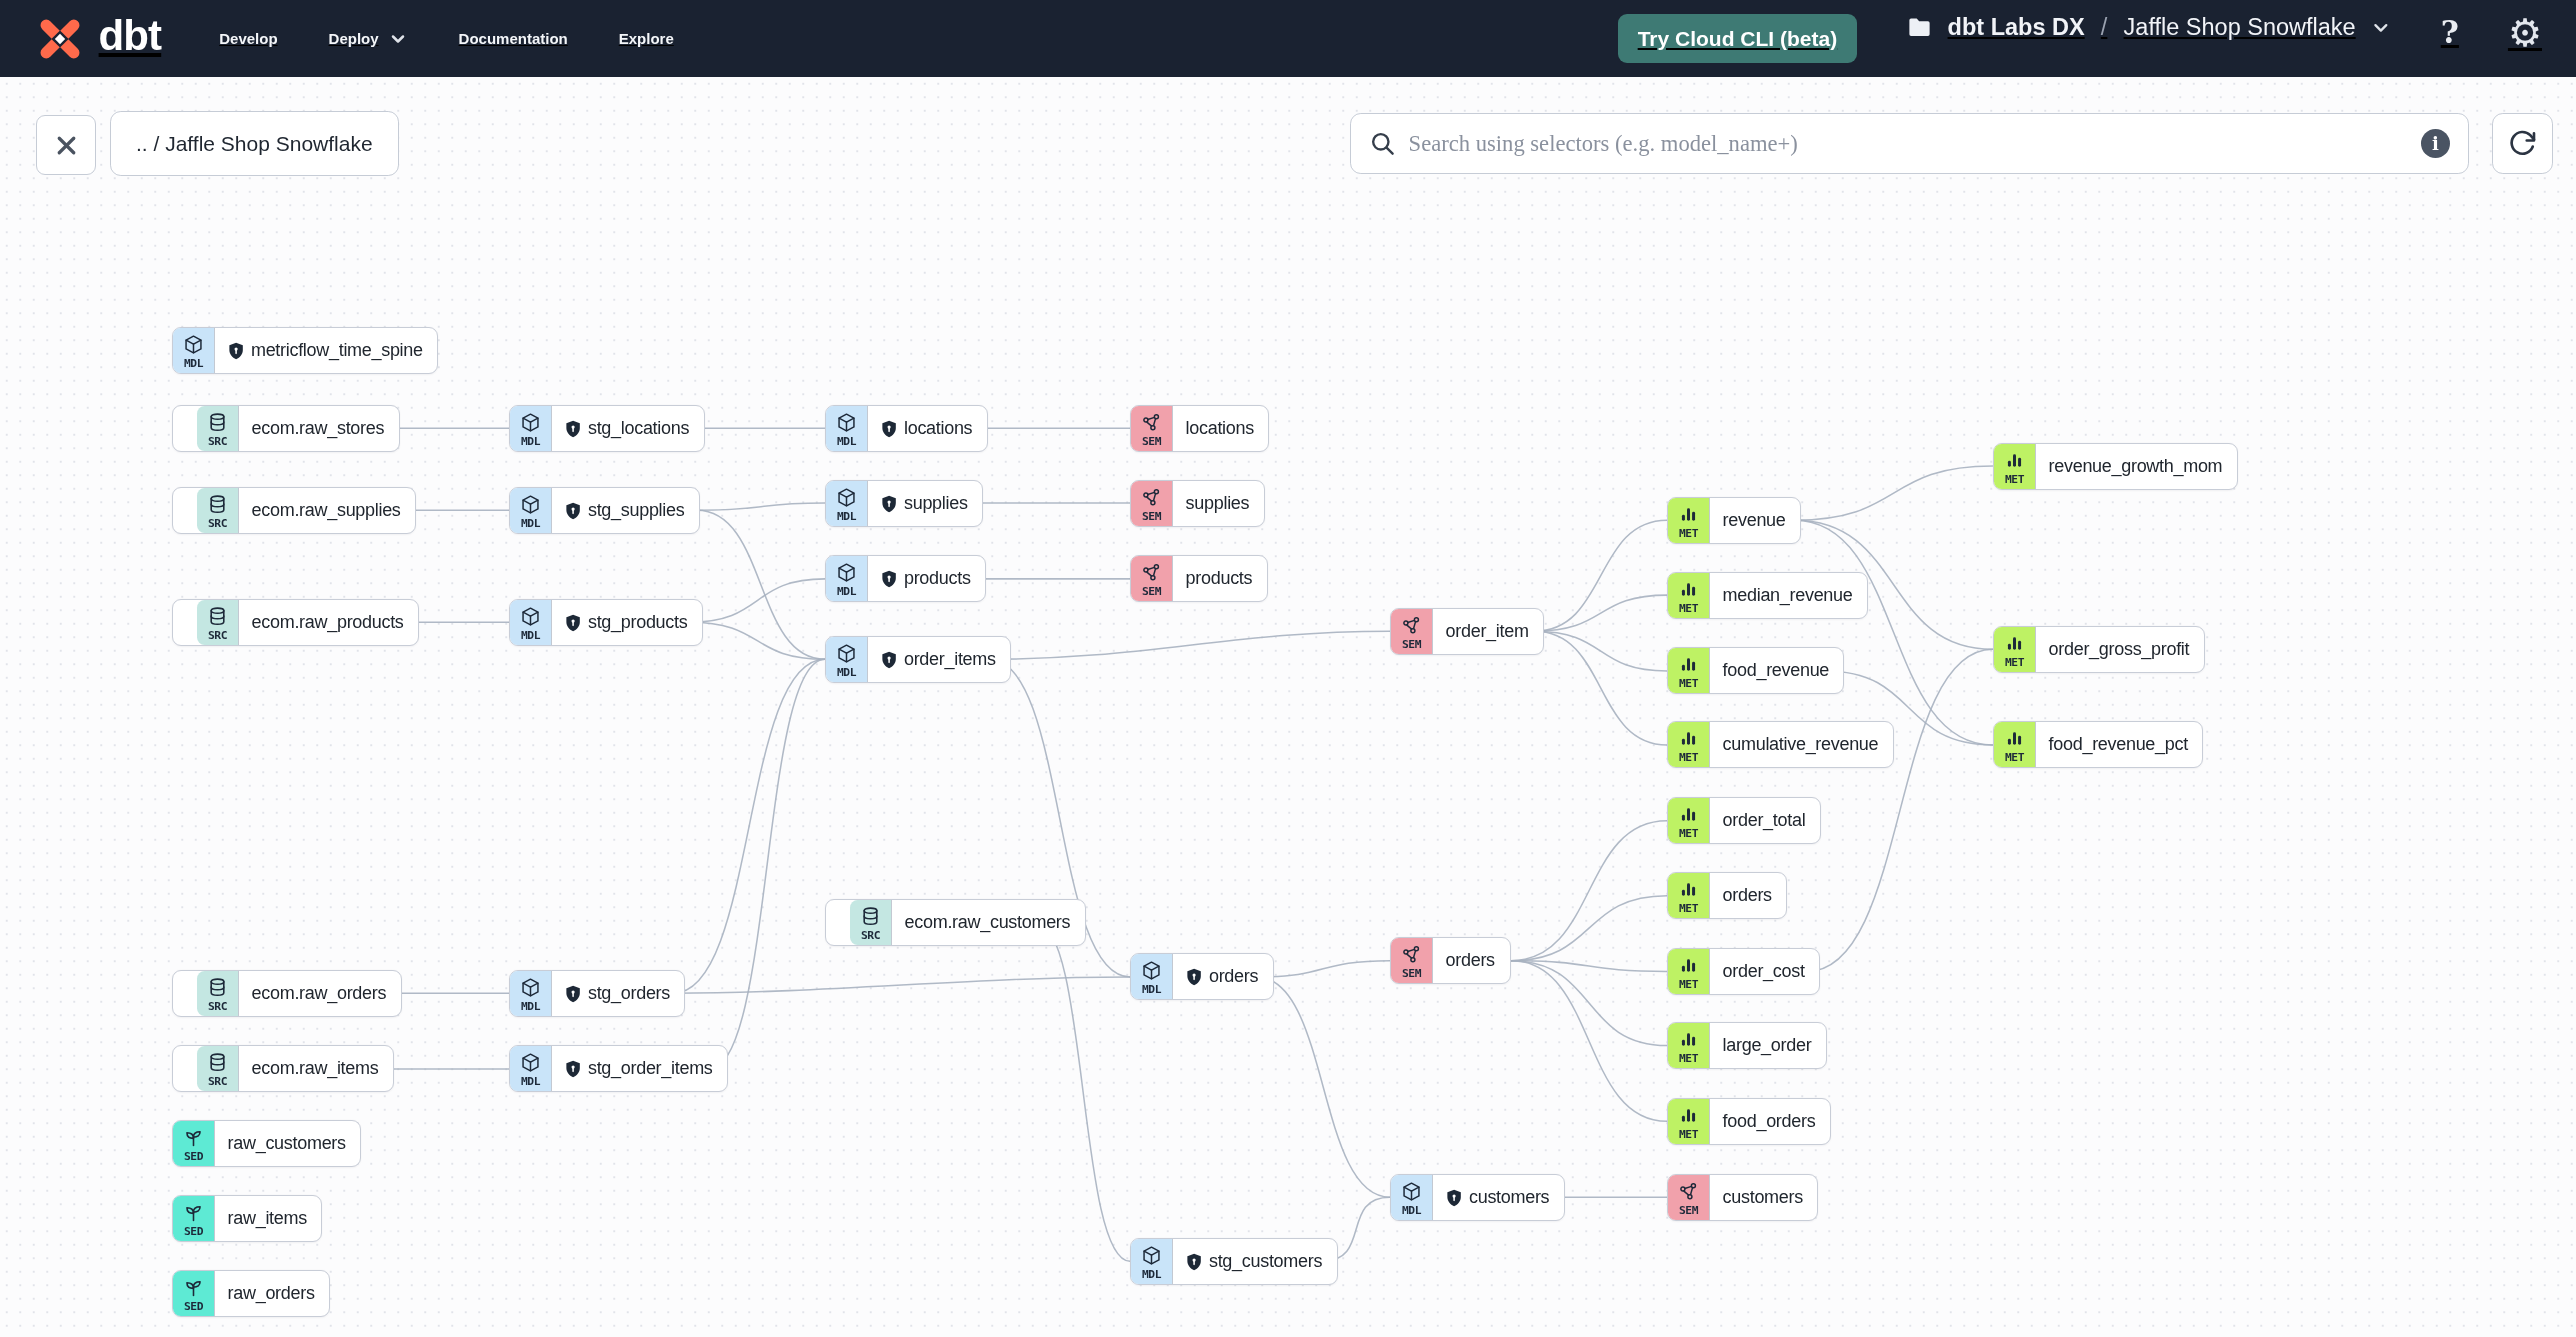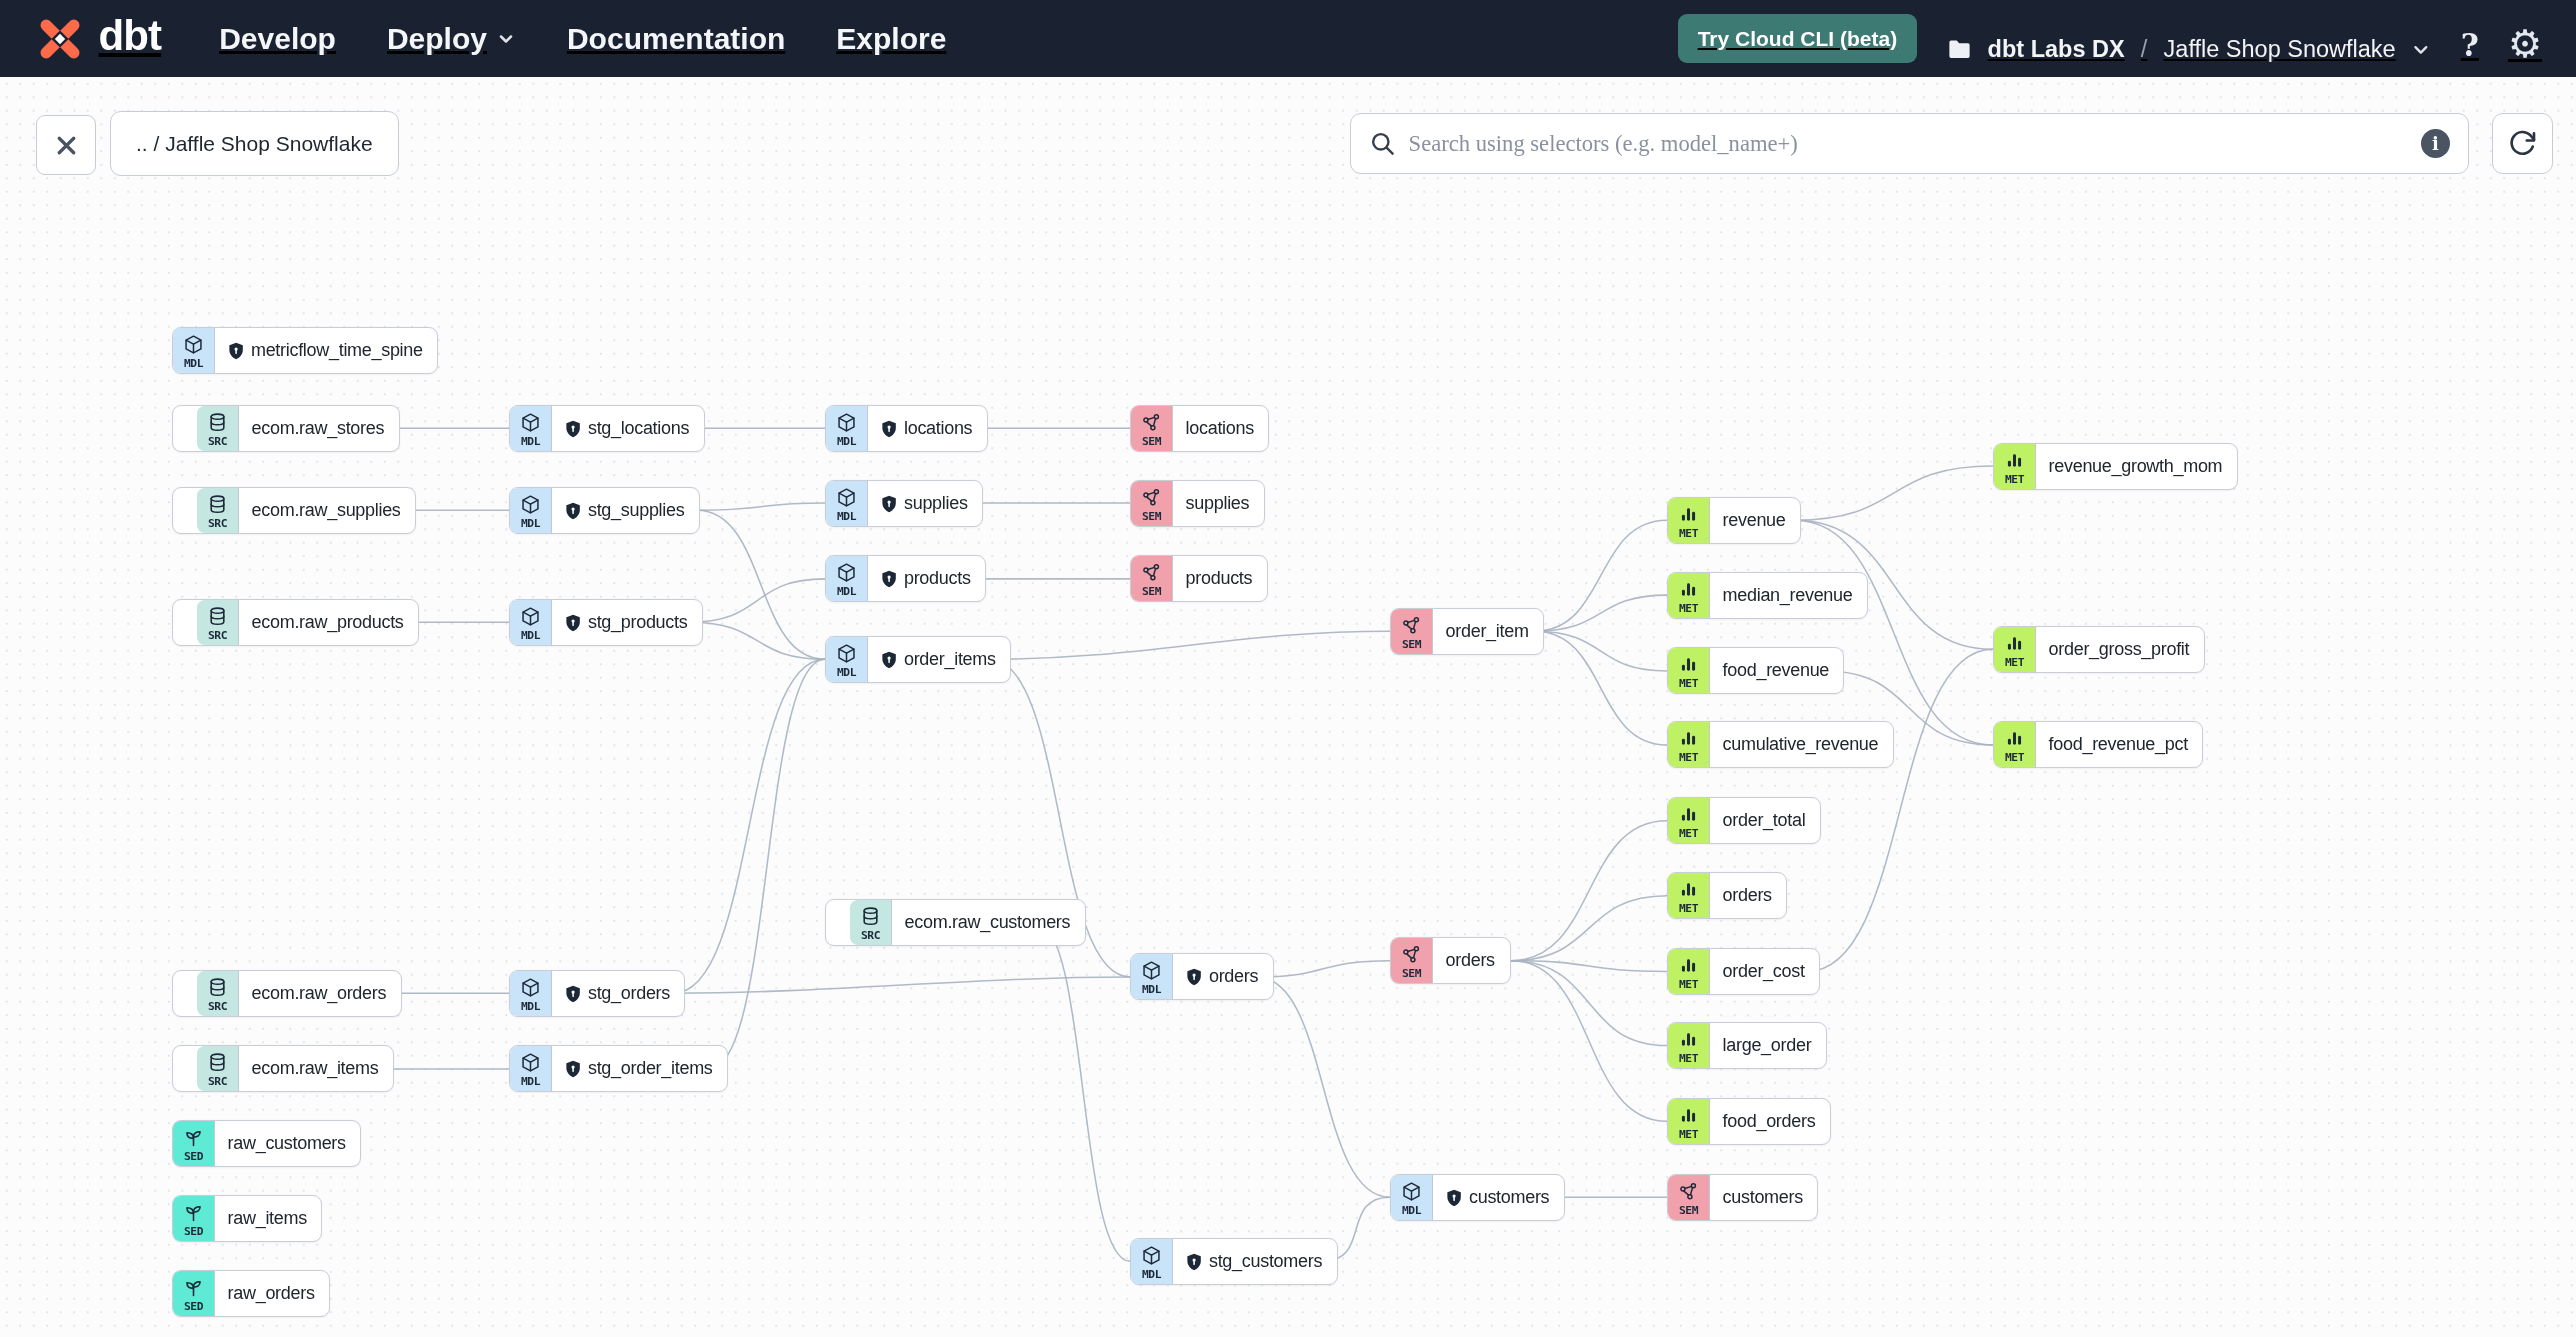--- a/index.html
+++ b/index.html
@@ -5,23 +5,23 @@
   * { margin:0; padding:0; box-sizing:border-box; }
   html,body { width:2576px; height:1338px; overflow:hidden; }
   body { font-family:"Liberation Sans", sans-serif; background:#fcfcfd; position:relative; }
 
   
   .navbar { position:absolute; left:0; top:0; width:2576px; height:77px;
     background:#1a2231; display:flex; align-items:center; padding:0 34px; z-index:30;text-decoration:underline; }
   .brand { display:flex; align-items:center; gap:12.6px; margin-right:58px; }
   .brand-word { color:#fff; font-weight:700; font-size:42px; letter-spacing:-0.9px; line-height:1; padding-bottom:5.4px; }
   .nav-items { display:flex; align-items:center; gap:51px; }
-  .nav-item { color:#f4f6f9; font-size:30px; font-weight:700; cursor:pointer; display:flex; align-items:center; gap:9px; }
+  .nav-item { color:#f4f6f9; font-size:15px; font-weight:700; cursor:pointer; display:flex; align-items:center; gap:9px; }
   .nav-spacer { flex:1; }
-  .nav-right { display:flex; align-items:flex-end; gap:29px; }
+  .nav-right { display:flex; align-items:flex-start; gap:49px; }
   .cta-btn { background:#3e7a74; color:#fff; font-size:21px; font-weight:700;
     border:none; border-radius:9px; padding:12.6px 20px; cursor:pointer; white-space:nowrap; }
   .proj-group { display:flex; align-items:center; gap:14.4px; color:#f2f4f8; font-size:23.5px; }
   .proj-account { font-weight:700; }
   .proj-sep { color:#9aa2b0; font-weight:400; padding:0 1.8px; }
   .proj-name { font-weight:400; }
   .icon-btn { background:none; border:none; cursor:pointer; display:flex; align-items:center; justify-content:center; }
   .help-q { color:#e9ecf1; font-size:31px; font-weight:700; font-family:"DejaVu Serif", serif; }
   .gear { color:#e3e7ee; font-size:38px; line-height:1; font-family:"DejaVu Sans", sans-serif; }
 

